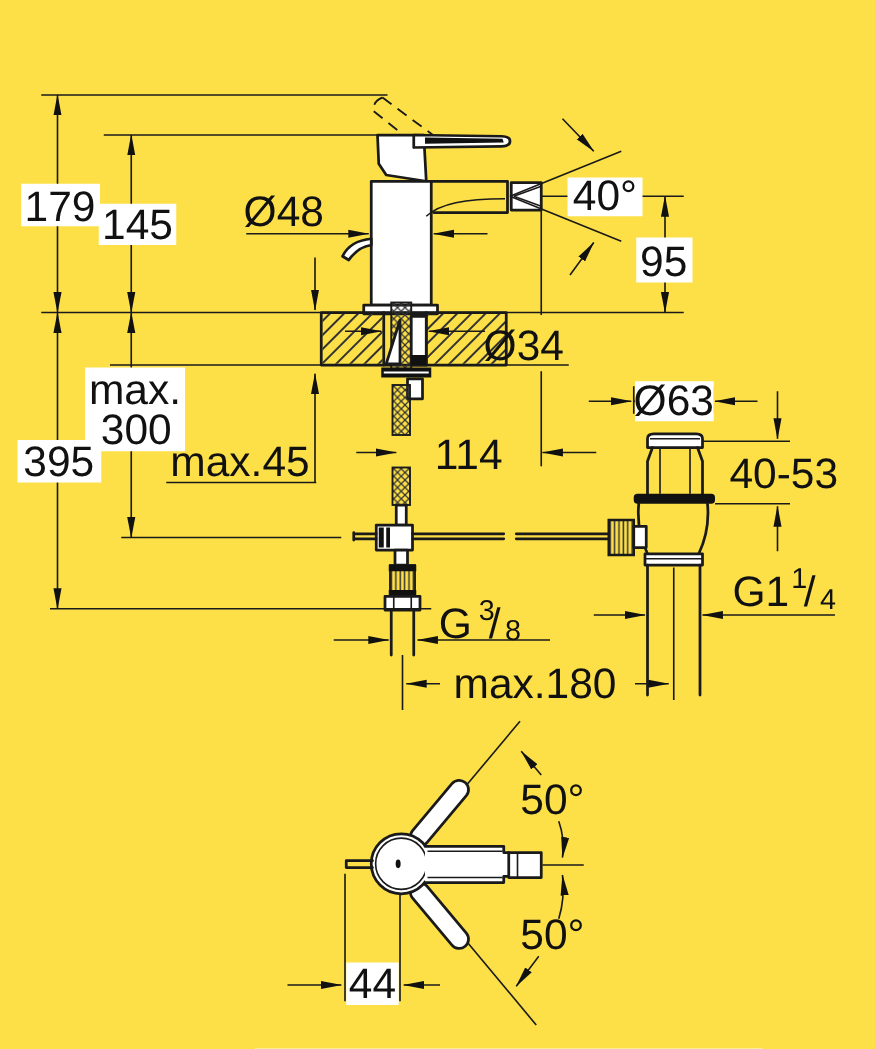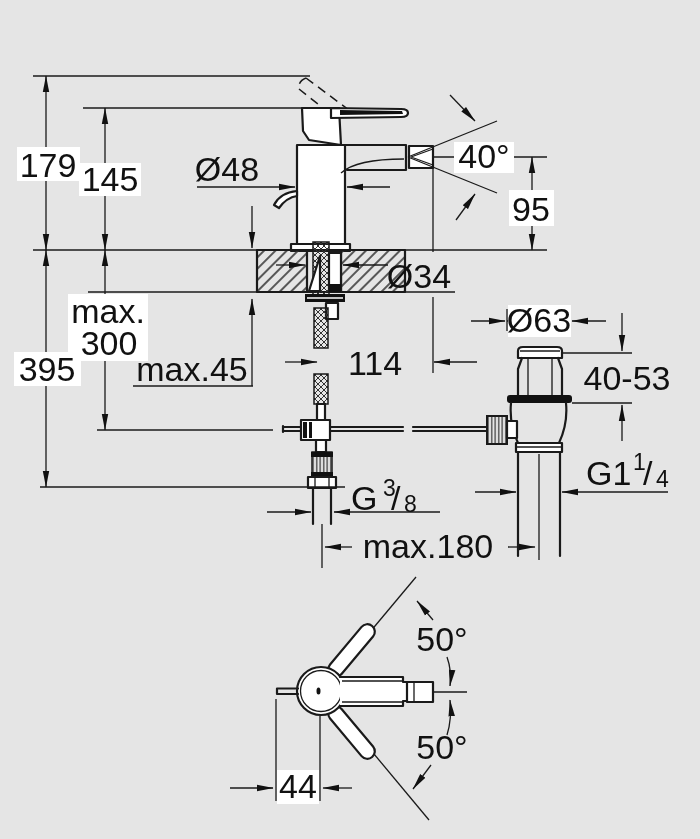--- a/index.html
+++ b/index.html
@@ -1,16 +1,16 @@
 <!DOCTYPE html>
 <html><head>
 <meta charset="utf-8">
 <style>
   html,body{margin:0;padding:0;background:#ffffff;}
-  .stage{width:700px;height:839px;background:#e5e5e5;position:relative;overflow:hidden;}
+  .stage{width:700px;height:839px;background:#fde047;position:relative;overflow:hidden;}
   svg{display:block;}
   .o  {stroke:#1a1a1a;stroke-width:2.2;fill:none;stroke-linecap:round;stroke-linejoin:round;}
   .ow {stroke:#1a1a1a;stroke-width:2.2;fill:#ffffff;stroke-linejoin:round;}
   .ot {stroke:#1a1a1a;stroke-width:1.3;fill:none;}
   .d  {stroke:#1a1a1a;stroke-width:1.3;fill:none;}
   .dash{stroke:#1a1a1a;stroke-width:1.5;fill:none;stroke-dasharray:9 6;}
   .blk{fill:#111111;stroke:none;}
   .bg {fill:#ffffff;stroke:none;}
   .lbl{font-family:"Liberation Sans","DejaVu Sans",sans-serif;font-size:34px;fill:#111111;}
   .sm {font-family:"Liberation Sans","DejaVu Sans",sans-serif;font-size:23px;fill:#111111;}

